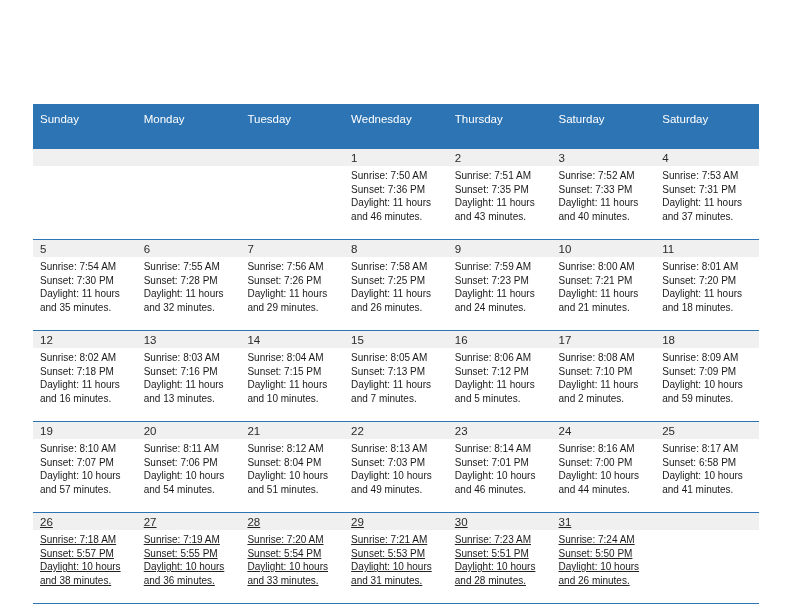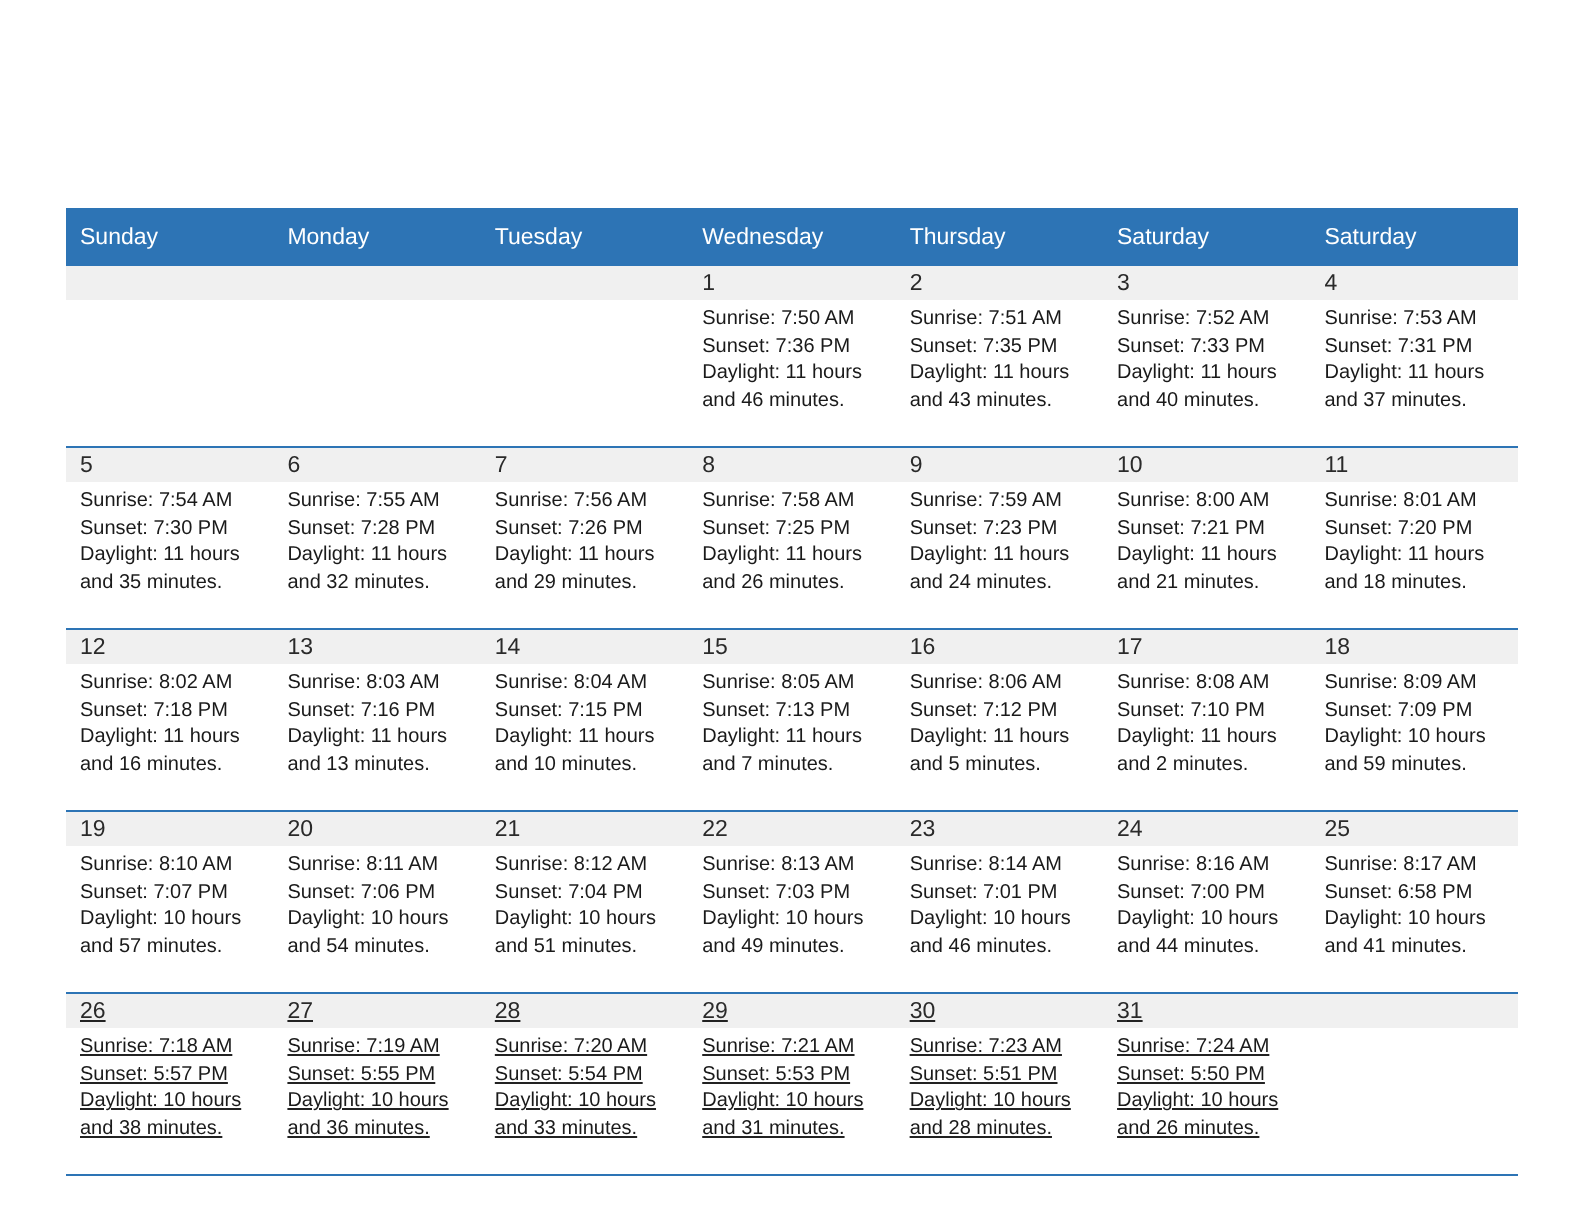--- a/index.html
+++ b/index.html
@@ -102,21 +102,21 @@
     table-layout: fixed;
   }
   .calendar col { width: 103.71px; }
 
   thead th {
     background: #2d74b5;
     color: #ffffff;
     font-size: 11.5px;
     font-weight: normal;
     text-align: left;
-    padding: 5px 0 4px 7px;
+    padding: 5px 0 20px 7px;
     height: 20px;
     vertical-align: middle;
     border: none;
   }
 
   tbody tr.week {
     border-bottom: 1.4px solid #2d74b5;
   }
   tbody tr.week:last-child {
     border-bottom: 1.4px solid #2d74b5;
@@ -423,21 +423,21 @@
                 <div>Daylight: 10 hours</div>
                 <div>and 54 minutes.</div>
               </div>
             </div>
           </td>
           <td>
             <div class="cell">
               <span class="daynum">21</span>
               <div class="info">
                 <div>Sunrise: 8:12 AM</div>
-                <div>Sunset: 7:04 PM</div>
+                <div>Sunset: 8:04 PM</div>
                 <div>Daylight: 10 hours</div>
                 <div>and 51 minutes.</div>
               </div>
             </div>
           </td>
           <td>
             <div class="cell">
               <span class="daynum">22</span>
               <div class="info">
                 <div>Sunrise: 8:13 AM</div>

